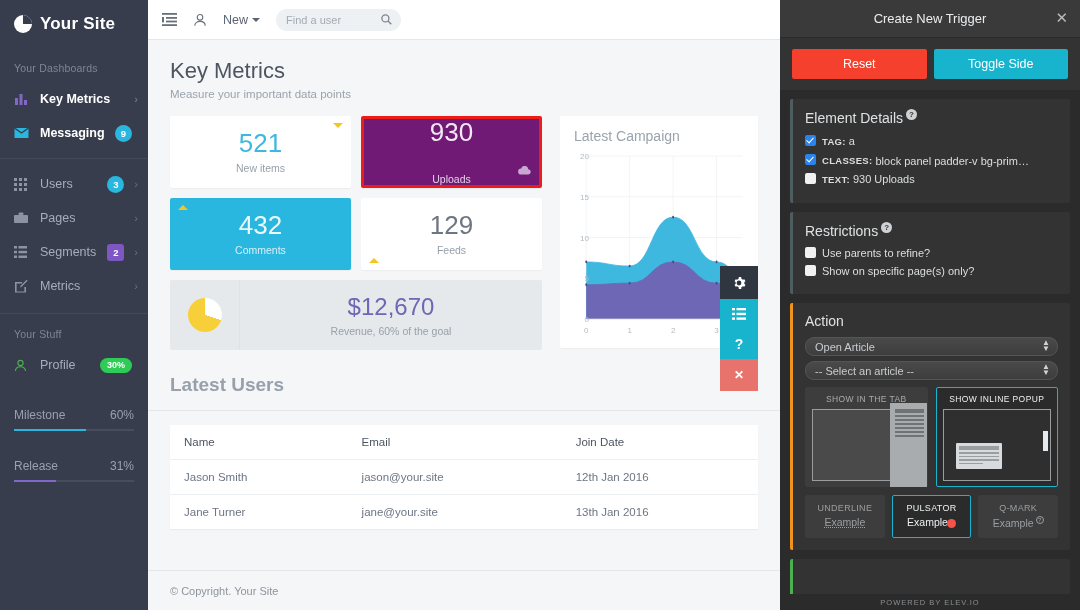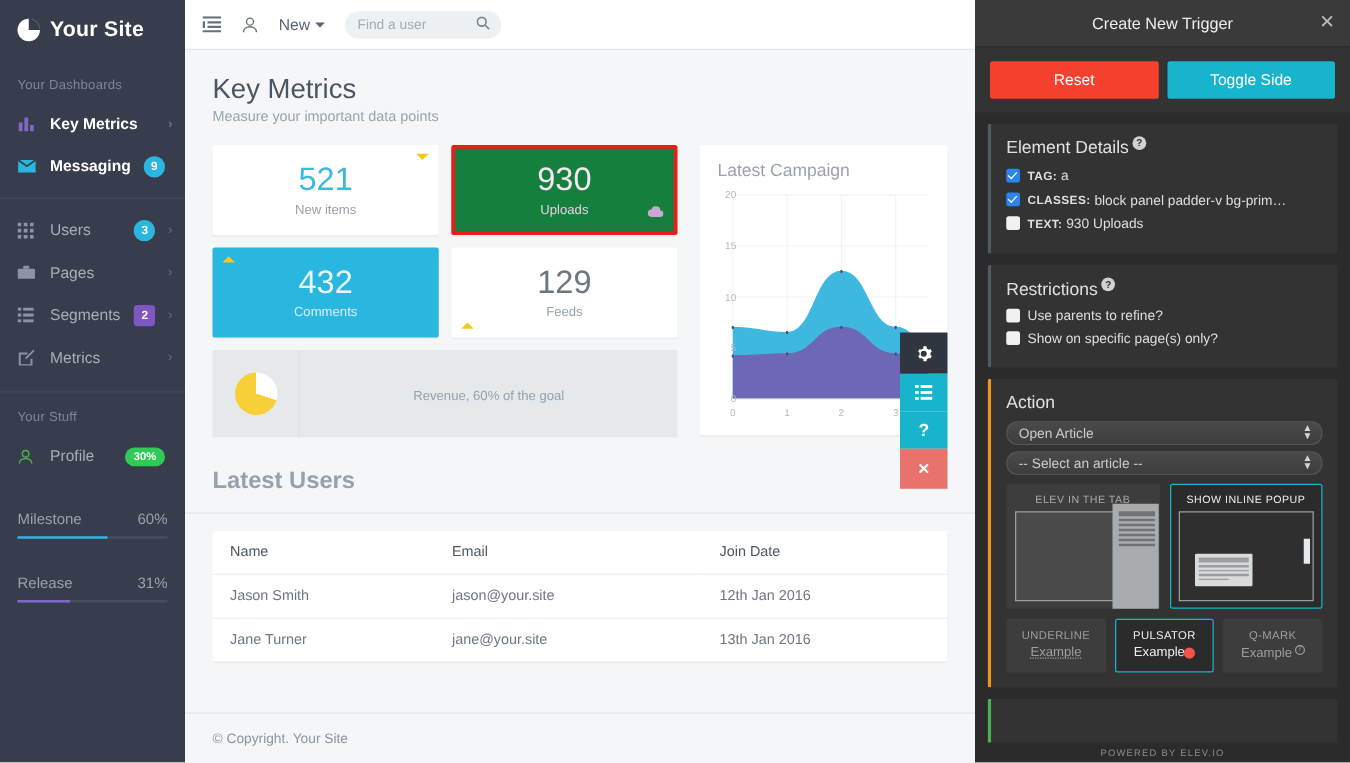--- a/index.html
+++ b/index.html
@@ -97,21 +97,21 @@
   .mcard {
     height: 72px; border-radius: 2px; position: relative;
     display: flex; flex-direction: column; align-items: center; justify-content: center;
     background: #fff; box-shadow: 0 1px 1px rgba(0,0,0,.04);
   }
   .mcard .num { font-size: 26px; font-weight: 300; line-height: 1; }
   .mcard .lab { font-size: 10.5px; margin-top: 6px; }
   .mcard.white .num { color: #3fb8e0; }
   .mcard.white .lab { color: #97a0aa; }
   .mcard.white.grey .num { color: #6d7683; }
-  .mcard.purple { background: #15803d; border: 3px solid #ee1c19; }
+  .mcard.purple { background: #701a75; border: 3px solid #ee1c19; justify-content: space-between; }
   .mcard.purple .num { color: #f3e6f5; }
   .mcard.purple .lab { color: #e4cfe8; }
   .mcard.blue { background: #29b6df; }
   .mcard.blue .num { color: #eaf8fd; }
   .mcard.blue .lab { color: #d5f0fa; }
   .tri {
     position: absolute; width: 0; height: 0;
     border-left: 5px solid transparent; border-right: 5px solid transparent;
   }
   .tri.down { border-top: 5px solid #f5c61e; top: 7px; right: 8px; }
@@ -486,20 +486,21 @@
             <span class="num">129</span>
             <span class="lab">Feeds</span>
           </div>
         </div>
 
         <div class="revcard">
           <div class="rev-pie-box">
             <div class="rev-pie"></div>
           </div>
           <div class="rev-body">
+            <div class="rev-num">$12,670</div>
             <div class="rev-lab">Revenue, 60% of the goal</div>
           </div>
         </div>
       </div>
 
       <div class="chart-card">
         <div class="chart-title">Latest Campaign</div>
         <div class="chart-area">
           <svg id="campaign-chart" width="100%" height="185" viewBox="0 0 250 185" preserveAspectRatio="none">
               <line x1="18" y1="169" x2="248" y2="169" stroke="#eceff1" stroke-width="0.8"></line>
@@ -651,21 +652,21 @@
       <div class="pselect">
         <span>-- Select an article --</span>
         <span class="spin">
             <span>▲</span>
             <span>▼</span>
           </span>
       </div>
 
       <div class="thumbs">
         <div class="thumb">
-          <div class="thumb-lab">ELEV IN THE TAB</div>
+          <div class="thumb-lab">SHOW IN THE TAB</div>
           <div class="tart a">
             <div class="drawer">
               <div class="drawer-lines">
                 <div class="tline" style="height:4px;"></div>
                 <div class="tline"></div>
                   <div class="tline"></div>
                   <div class="tline"></div>
                 <div class="tline"></div>
                   <div class="tline"></div>
                   <div class="tline"></div>

